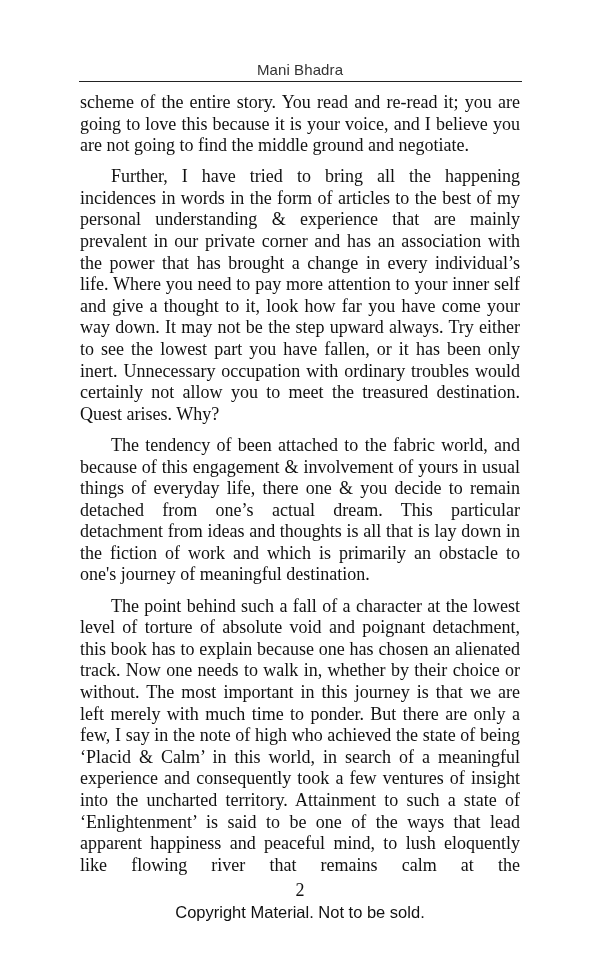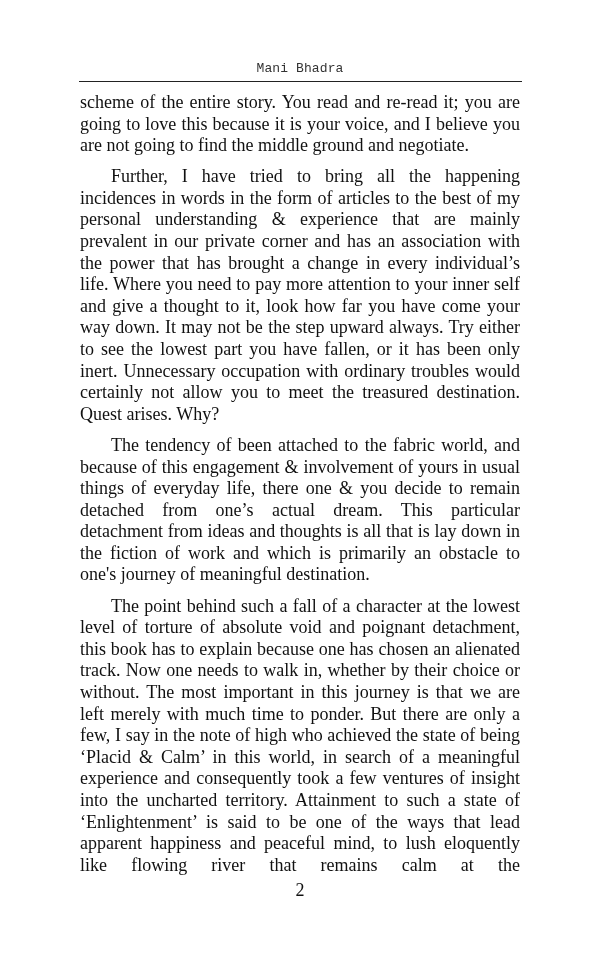--- a/index.html
+++ b/index.html
@@ -18,22 +18,22 @@
       left: 0; top: 0;
       width: 600px; height: 960px;
       background: #ffffff;
     }
     .running-head {
       position: absolute;
       top: 61px;
       left: 0;
       width: 600px;
       text-align: center;
-      font-family: Liberation Mono, monospace;
-      font-size: 13px;
+      font-family: Liberation Sans, sans-serif;
+      font-size: 15px;
       color: #333333;
       letter-spacing: 0.1px;
     }
     .head-rule {
       position: absolute;
       top: 81px;
       left: 79px;
       width: 443px;
       height: 0;
       border-top: 1.6px solid #222222;
@@ -89,13 +89,14 @@
   <div class="head-rule"></div>
 
   <div class="body-text">
     <p>scheme of the entire story. You read and re-read it; you are going to love this because it is your voice, and I believe you are not going to find the middle ground and negotiate.</p>
     <p class="indent">Further, I have tried to bring all the happening incidences in words in the form of articles to the best of my personal understanding &amp; experience that are mainly prevalent in our private corner and has an association with the power that has brought a change in every individual’s life. Where you need to pay more attention to your inner self and give a thought to it, look how far you have come your way down. It may not be the step upward always. Try either to see the lowest part you have fallen, or it has been only inert. Unnecessary occupation with ordinary troubles would certainly not allow you to meet the treasured destination. Quest arises. Why?</p>
     <p class="indent">The tendency of been attached to the fabric world, and because of this engagement &amp; involvement of yours in usual things of everyday life, there one &amp; you decide to remain detached from one’s actual dream. This particular detachment from ideas and thoughts is all that is lay down in the fiction of work and which is primarily an obstacle to one's journey of meaningful destination.</p>
     <p class="indent last-line-justified">The point behind such a fall of a character at the lowest level of torture of absolute void and poignant detachment, this book has to explain because one has chosen an alienated track. Now one needs to walk in, whether by their choice or without. The most important in this journey is that we are left merely with much time to ponder. But there are only a few, I say in the note of high who achieved the state of being ‘Placid &amp; Calm’ in this world, in search of a meaningful experience and consequently took a few ventures of insight into the uncharted territory. Attainment to such a state of ‘Enlightenment’ is said to be one of the ways that lead apparent happiness and peaceful mind, to lush eloquently like flowing river that remains calm at the</p>
   </div>
 
   <div class="page-number">2</div>
+  <div class="copyright">Copyright Material. Not to be sold.</div>
 </div>
 
 </body></html>

